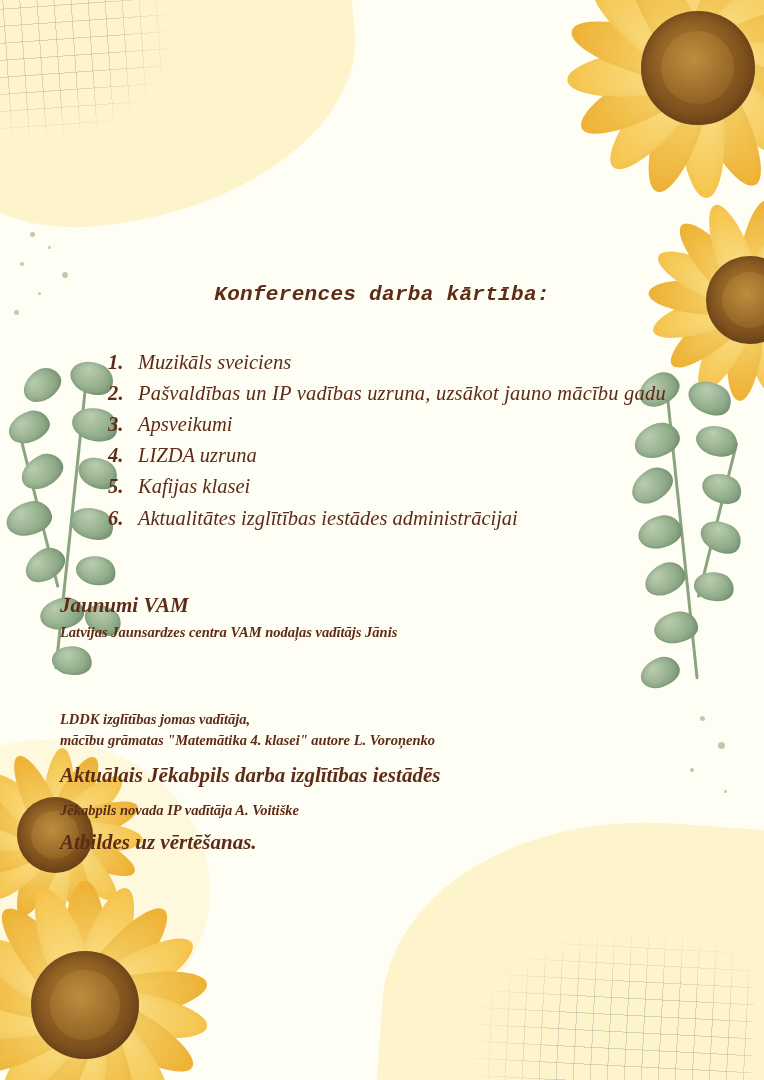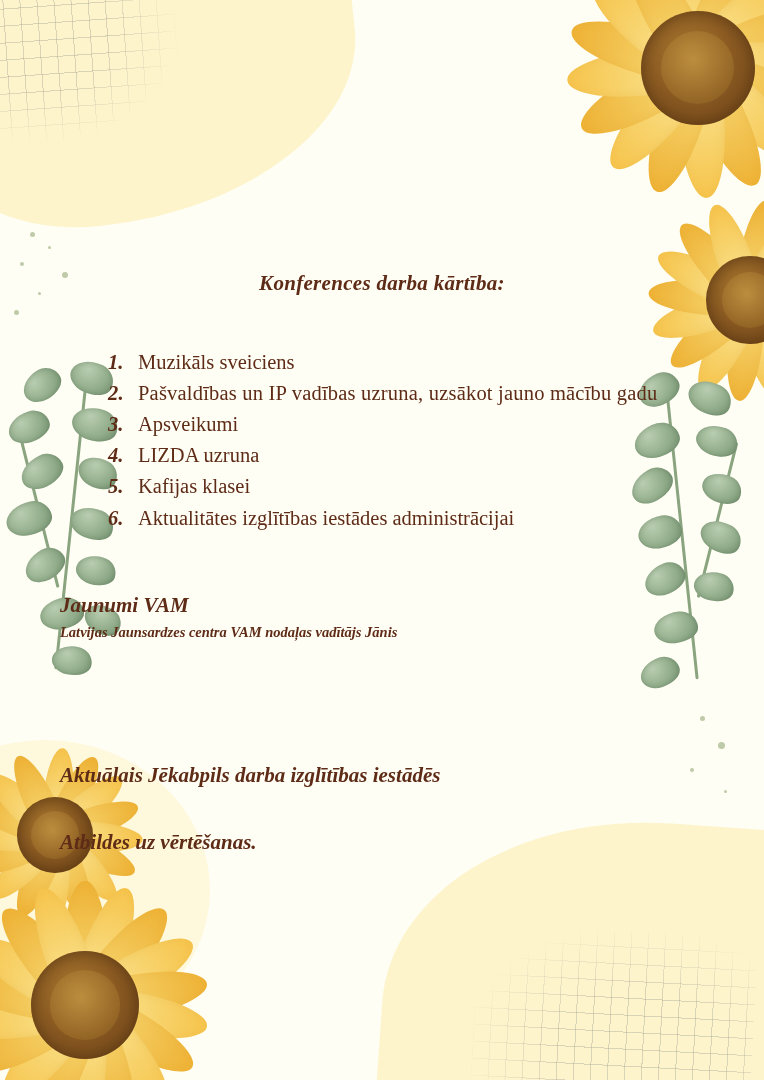--- a/index.html
+++ b/index.html
@@ -145,42 +145,44 @@
     top: 0;
     width: 764px;
     height: 1080px;
     color: #5e2b17;
   }
 
   .doc-title {
     position: absolute;
     left: 0;
     right: 0;
-    top: 271px;
+    top: 283px;
     text-align: center;
     font-size: 21px;
     font-style: italic;
     font-weight: 700;
     letter-spacing: .3px;
     color: #5e2b17;
+    font-family: Liberation Mono, monospace;
   }
 
   .agenda {
     position: absolute;
     left: 108px;
     top: 348px;
     width: 580px;
     list-style: none;
     margin: 0;
     padding: 0;
     counter-reset: agenda;
   }
   .agenda li {
     position: relative;
     font-size: 20.5px;
+    font-style: italic;
     line-height: 1.42;
     padding-left: 30px;
     margin-bottom: 2px;
     color: #5e2b17;
   }
   .agenda li::before {
     counter-increment: agenda;
     content: counter(agenda) ".";
     position: absolute;
     left: 0;
@@ -379,20 +381,25 @@
       <li>Aktualitātes izglītības iestādes  administrācijai</li>
     </ol>
 
     <div class="block hdr-lg b-jaunumi">Jaunumi VAM</div>
 
     <div class="block sub-sm b-dambergs">
       <div>Latvijas Jaunsardzes centra VAM nodaļas vadītājs Jānis</div>
     </div>
 
 
+    <div class="block sub-sm b-lddk">
+      <div>LDDK izglītības jomas vadītāja,</div>
+      <div>mācību grāmatas "Matemātika 4. klasei" autore  L. Voroņenko</div>
+    </div>
 
     <div class="block hdr-lg b-aktualais">Aktuālais Jēkabpils darba izglītības iestādēs</div>
 
+    <div class="block sub-sm b-jekabpils">Jēkabpils novada IP vadītāja A. Voitiške</div>
 
     <div class="block hdr-lg b-atbildes">Atbildes uz vērtēšanas.</div>
 
   </div>
 </div>
 
 </body></html>

